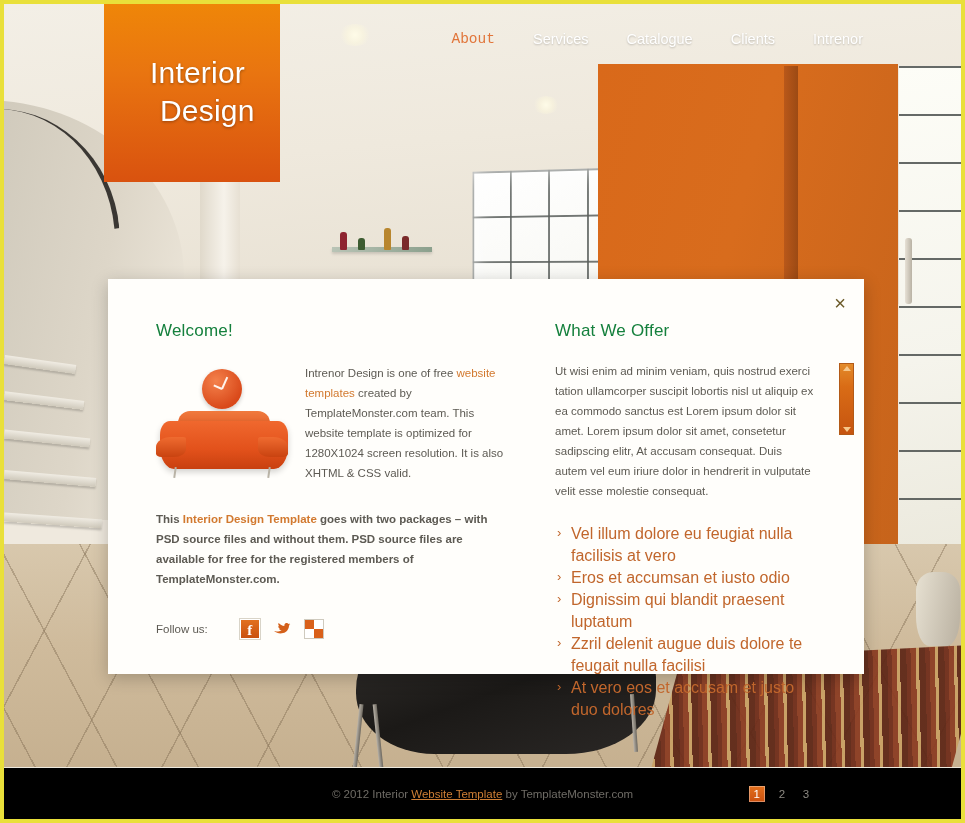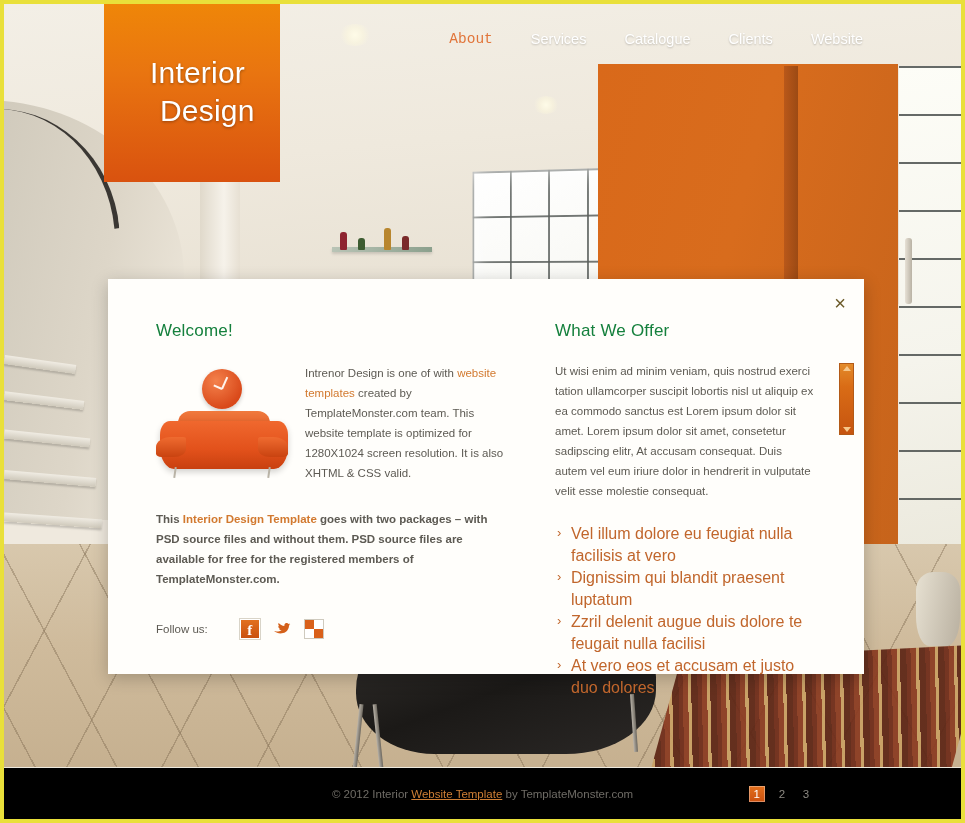--- a/index.html
+++ b/index.html
@@ -363,21 +363,21 @@
       <span>Interior</span>
       <span class="logo-line2">Design</span>
     </div>
   </div>
 
   <nav class="nav">
     <a class="active">About</a>
     <a>Services</a>
     <a>Catalogue</a>
     <a>Clients</a>
-    <a>Website</a>
+    <a>Intrenor</a>
   </nav>
 
   <section class="panel">
 
     <div class="panel-close">×</div>
 
     <div class="cols">
 
       <div class="col-left">
         <h2 class="sec-title">Welcome!</h2>
@@ -387,21 +387,21 @@
             <div class="clock"></div>
             <div class="sofa-back"></div>
             <div class="sofa"></div>
             <div class="sofa-arm l"></div>
             <div class="sofa-arm r"></div>
             <div class="sofa-leg" style="left:18px;"></div>
             <div class="sofa-leg" style="left:112px;"></div>
           </div>
 
           <div class="intro-text">
-            <p class="body"><span>Intrenor Design is one of with </span><a class="inline-link">website templates</a><span> created by TemplateMonster.com team. This website template is optimized for 1280X1024 screen resolution. It is also XHTML &amp; CSS valid.</span></p>
+            <p class="body"><span>Intrenor Design is one of free </span><a class="inline-link">website templates</a><span> created by TemplateMonster.com team. This website template is optimized for 1280X1024 screen resolution. It is also XHTML &amp; CSS valid.</span></p>
           </div>
         </div>
 
         <p class="body para2"><span>This </span><a class="inline-link">Interior Design Template</a><span> goes with two packages – with PSD source files and without them. PSD source files are available for free for the registered members of TemplateMonster.com.</span></p>
 
         <div class="follow">
           <span class="follow-label">Follow us:</span>
           <div class="social">
             <a class="soc soc-fb">f</a>
             <a class="soc soc-tw">
@@ -413,20 +413,21 @@
           </div>
         </div>
       </div>
 
       <div class="col-right">
         <h2 class="sec-title">What We Offer</h2>
         <p class="offer-text">Ut wisi enim ad minim veniam, quis nostrud exerci tation ullamcorper suscipit lobortis nisl ut aliquip ex ea commodo sanctus est Lorem ipsum dolor sit amet. Lorem ipsum dolor sit amet, consetetur sadipscing elitr, At accusam consequat. Duis autem vel eum iriure dolor in hendrerit in vulputate velit esse molestie consequat.</p>
 
         <ul class="offers">
           <li>Vel illum dolore eu feugiat nulla facilisis at vero</li>
+          <li>Eros et accumsan et iusto odio</li>
           <li>Dignissim qui blandit praesent luptatum</li>
           <li>Zzril delenit augue duis dolore te feugait nulla facilisi</li>
           <li>At vero eos et accusam et justo duo dolores</li>
         </ul>
 
         <div class="vscroll">
           <span class="arrow up"></span>
           <span class="arrow down"></span>
         </div>
       </div>

